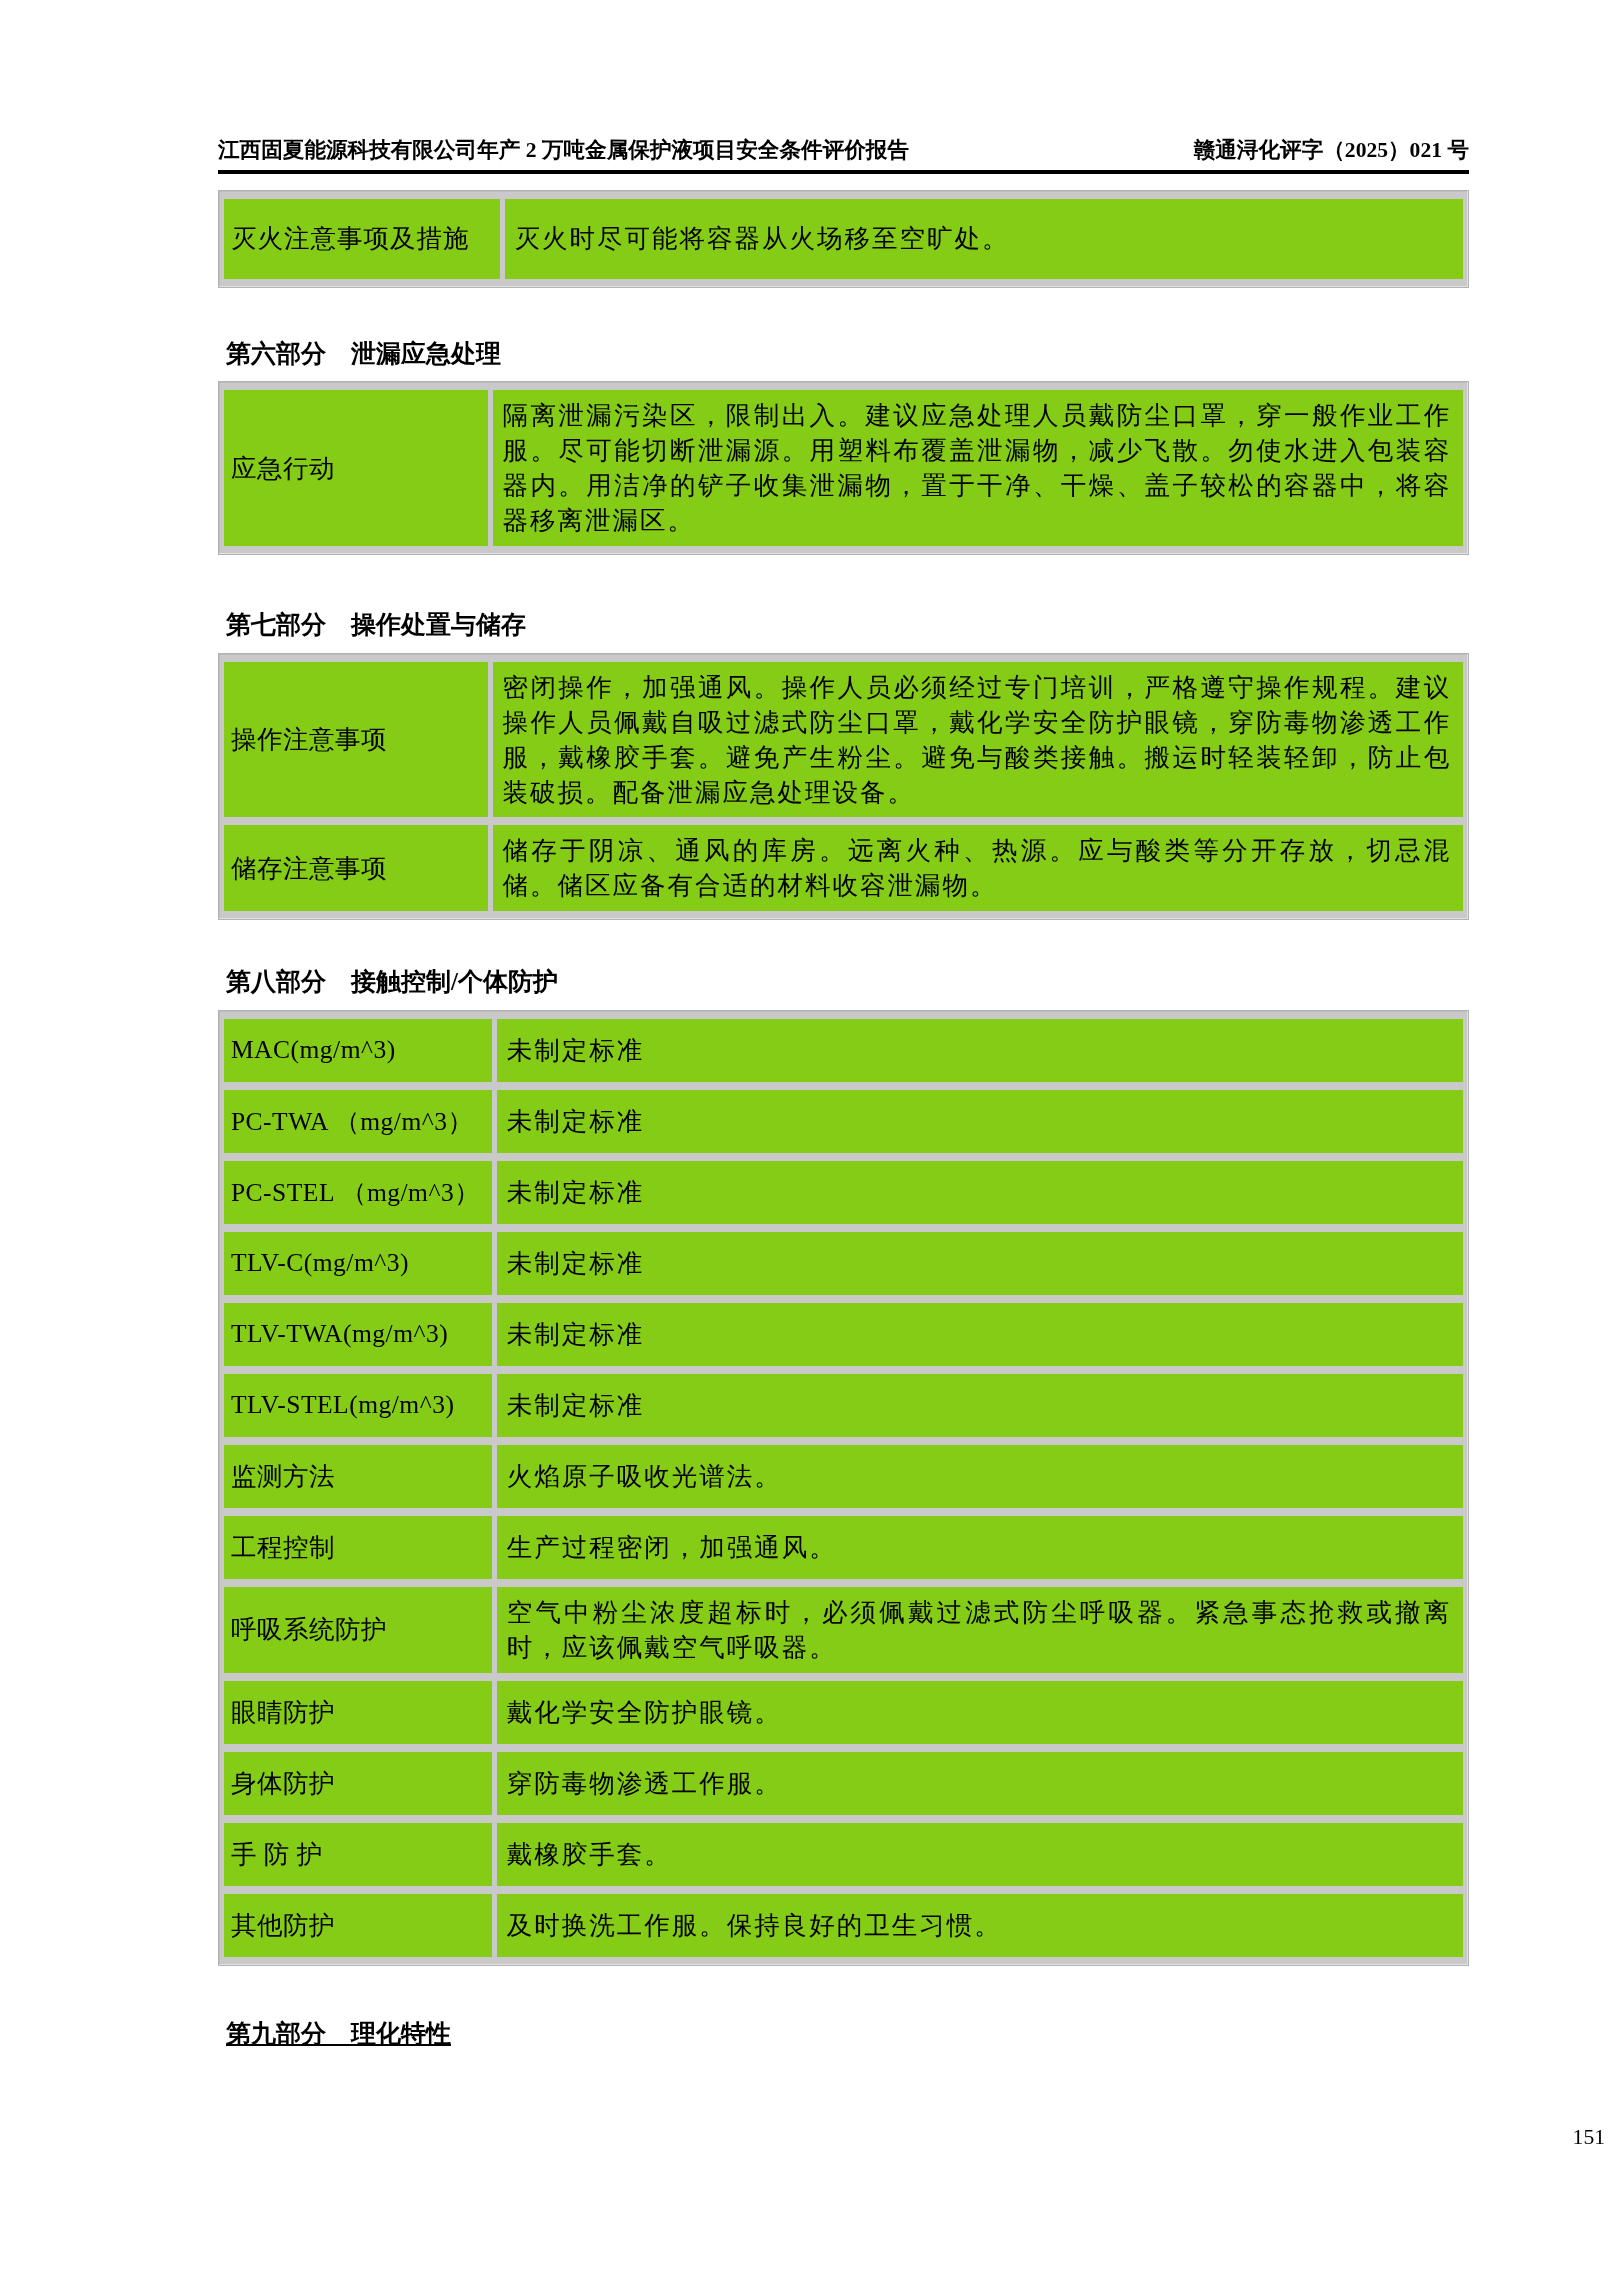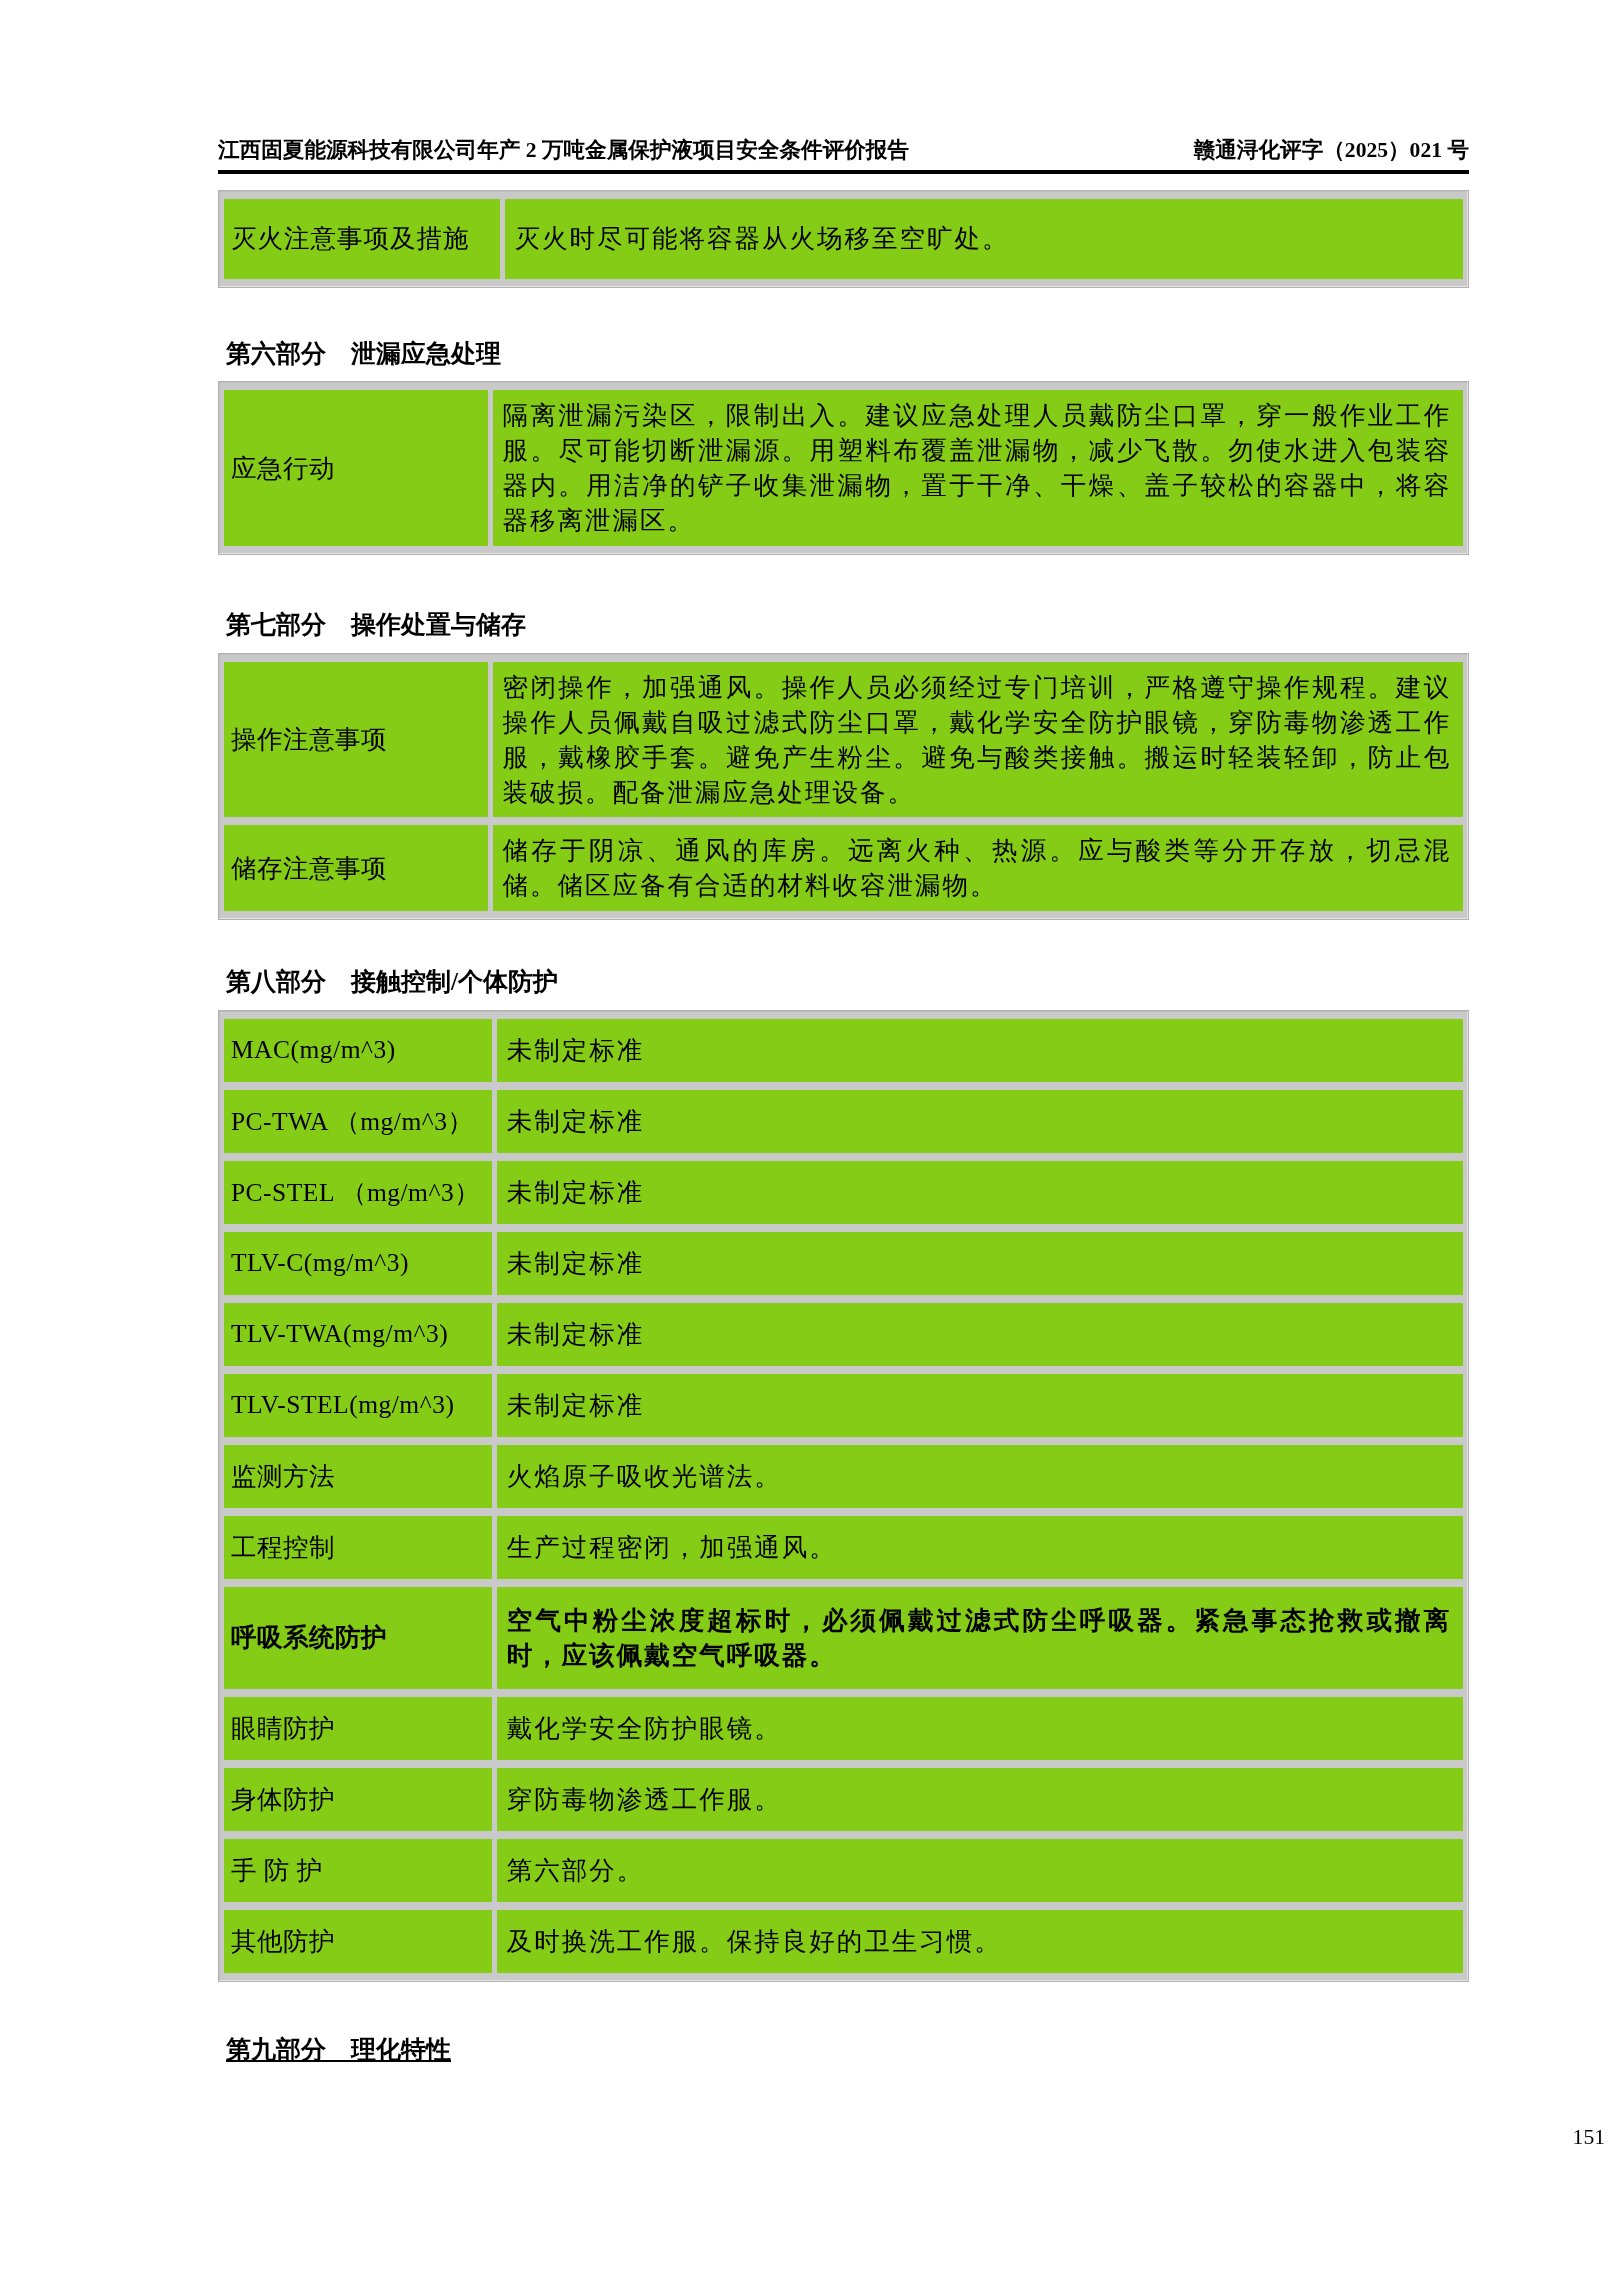--- a/index.html
+++ b/index.html
@@ -68,21 +68,21 @@
   }
   .col-value {
     text-align: justify;
     line-height: 35px;
     letter-spacing: 2px;
     padding-left: 9.8px;
   }
   .t-fire .col-label { width: 257px; letter-spacing: 1px; }
   .t-fire .grow { height: 80px; }
   .t-exposure .grow { height: 63px; }
-  .t-exposure .grow.row-tall { height: 102px; font-weight: bold; }
+  .t-exposure .grow.row-tall { height: 86px; }
   .mt-table { margin-top: 15.7px; }
   
   .pageno {
     position: absolute;
     left: 0;
     top: 2125px;
     width: 1605px;
     text-align: right;
     font-size: 21.6px;
   }
@@ -168,21 +168,21 @@
     <div class="grow">
       <div class="gcell col-label">眼睛防护</div>
       <div class="gcell col-value">戴化学安全防护眼镜。</div>
     </div>
     <div class="grow">
       <div class="gcell col-label">身体防护</div>
       <div class="gcell col-value">穿防毒物渗透工作服。</div>
     </div>
     <div class="grow">
       <div class="gcell col-label">手 防 护</div>
-      <div class="gcell col-value">第六部分。</div>
+      <div class="gcell col-value">戴橡胶手套。</div>
     </div>
     <div class="grow">
       <div class="gcell col-label">其他防护</div>
       <div class="gcell col-value">及时换洗工作服。保持良好的卫生习惯。</div>
     </div>
   </div>
 
   <h2 class="sec sec-9">第九部分　理化特性</h2>
 
 </div>

